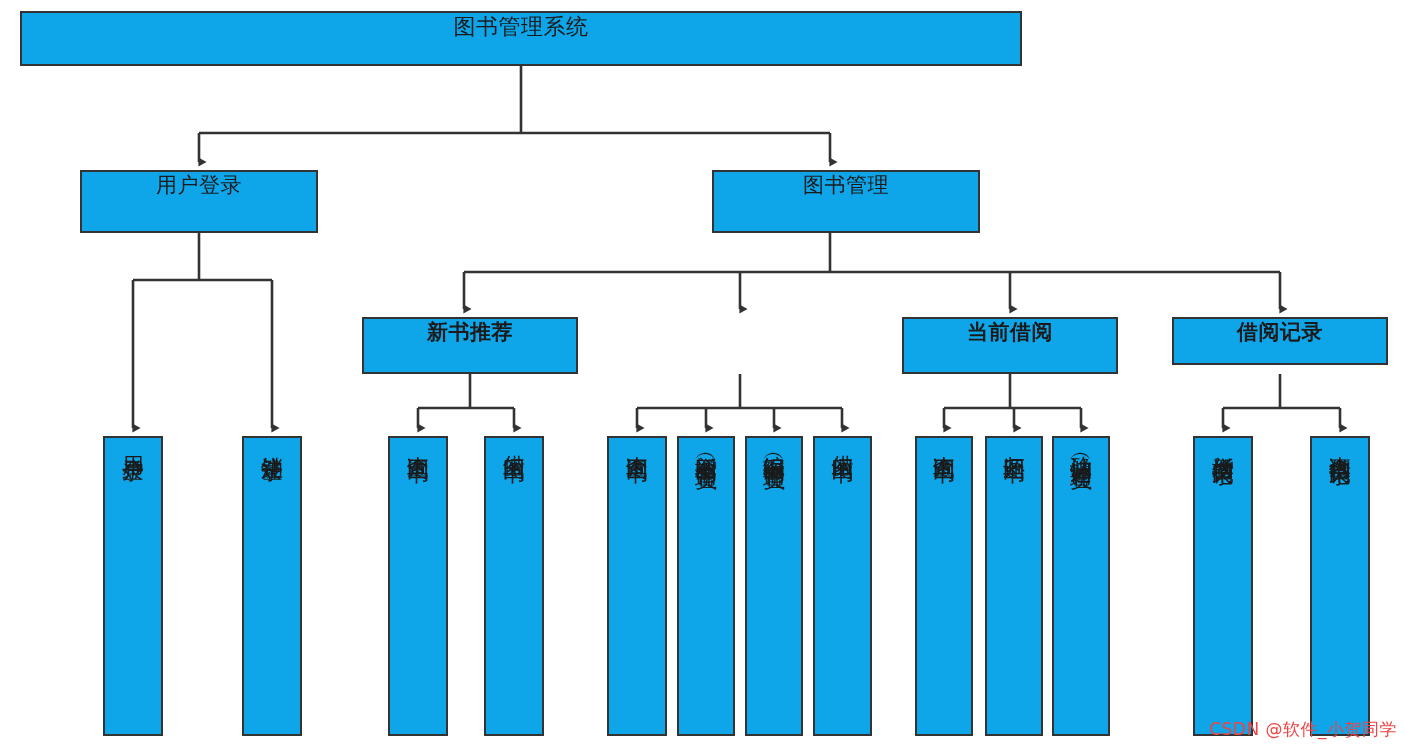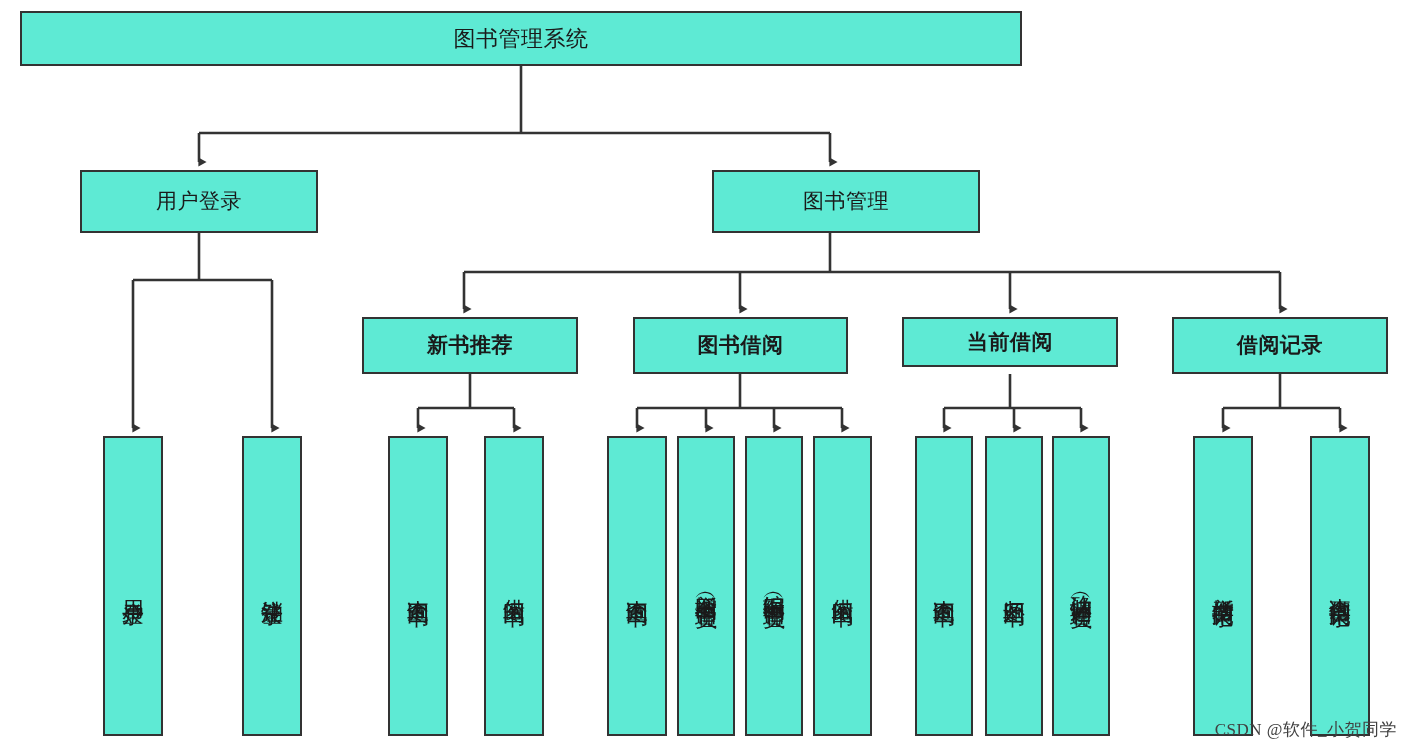--- a/index.html
+++ b/index.html
@@ -23,23 +23,22 @@
     left: 0;
     top: 0;
     width: 1405px;
     height: 747px;
     pointer-events: none;
   }
   .node {
     position: absolute;
     box-sizing: border-box;
     border: 2px solid #333333;
-    background: #5eead4;
+    background: #0ea5e9;
     display: flex;
-    align-items: center;
     justify-content: center;
     z-index: 2;
   }
   .node .lbl {
     font-size: 21px;
     line-height: 1.25;
     letter-spacing: 0.5px;
     color: #1a1a1a;
     white-space: nowrap;
   }
@@ -53,25 +52,24 @@
     max-height: 100%;
   }
   .node.root .lbl { font-size: 22px; }
   .node.lvl1 .lbl { font-size: 21px; }
   .node.lvl2 .lbl { font-size: 21px; font-weight: bold; }
   .watermark {
     position: absolute;
     right: 8px;
     bottom: 6px;
     font-size: 17px;
-    color: #404040;
+    color: #ef4444;
     letter-spacing: 0.5px;
     z-index: 5;
     white-space: nowrap;
-    font-family: Liberation Serif, serif;
   }
 </style>
 </head>
 <body>
 
 <div id="canvas">
 
   <svg id="wires" viewBox="0 0 1405 747">
     <defs>
       <marker id="arrow" markerWidth="9" markerHeight="9" refX="4.5" refY="7.6" orient="auto-start-reverse" markerUnits="userSpaceOnUse">
@@ -129,27 +127,24 @@
   <div class="node lvl1" style="left:80px; top:170px; width:238px; height:63px;">
     <span class="lbl">用户登录</span>
   </div>
   <div class="node lvl1" style="left:712px; top:170px; width:268px; height:63px;">
     <span class="lbl">图书管理</span>
   </div>
 
   <div class="node lvl2" style="left:362px; top:317px; width:216px; height:57px;">
     <span class="lbl">新书推荐</span>
   </div>
-  <div class="node lvl2" style="left:633px; top:317px; width:215px; height:57px;">
-    <span class="lbl">图书借阅</span>
-  </div>
-  <div class="node lvl2" style="left:902px; top:317px; width:216px; height:50px;">
+  <div class="node lvl2" style="left:902px; top:317px; width:216px; height:57px;">
     <span class="lbl">当前借阅</span>
   </div>
-  <div class="node lvl2" style="left:1172px; top:317px; width:216px; height:57px;">
+  <div class="node lvl2" style="left:1172px; top:317px; width:216px; height:48px;">
     <span class="lbl">借阅记录</span>
   </div>
 
   <div class="node leaf" style="left:103px; top:436px; width:60px; height:300px;">
     <span class="lbl">用户登录</span>
   </div>
   <div class="node leaf" style="left:242px; top:436px; width:60px; height:300px;">
     <span class="lbl">注销登录</span>
   </div>
   <div class="node leaf" style="left:388px; top:436px; width:60px; height:300px;">

